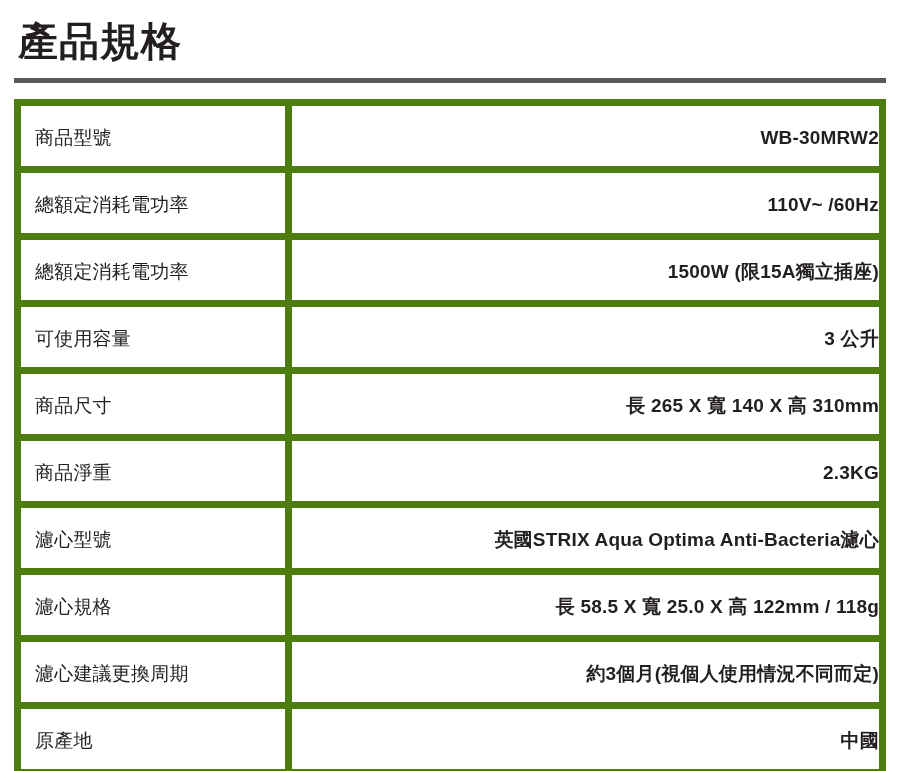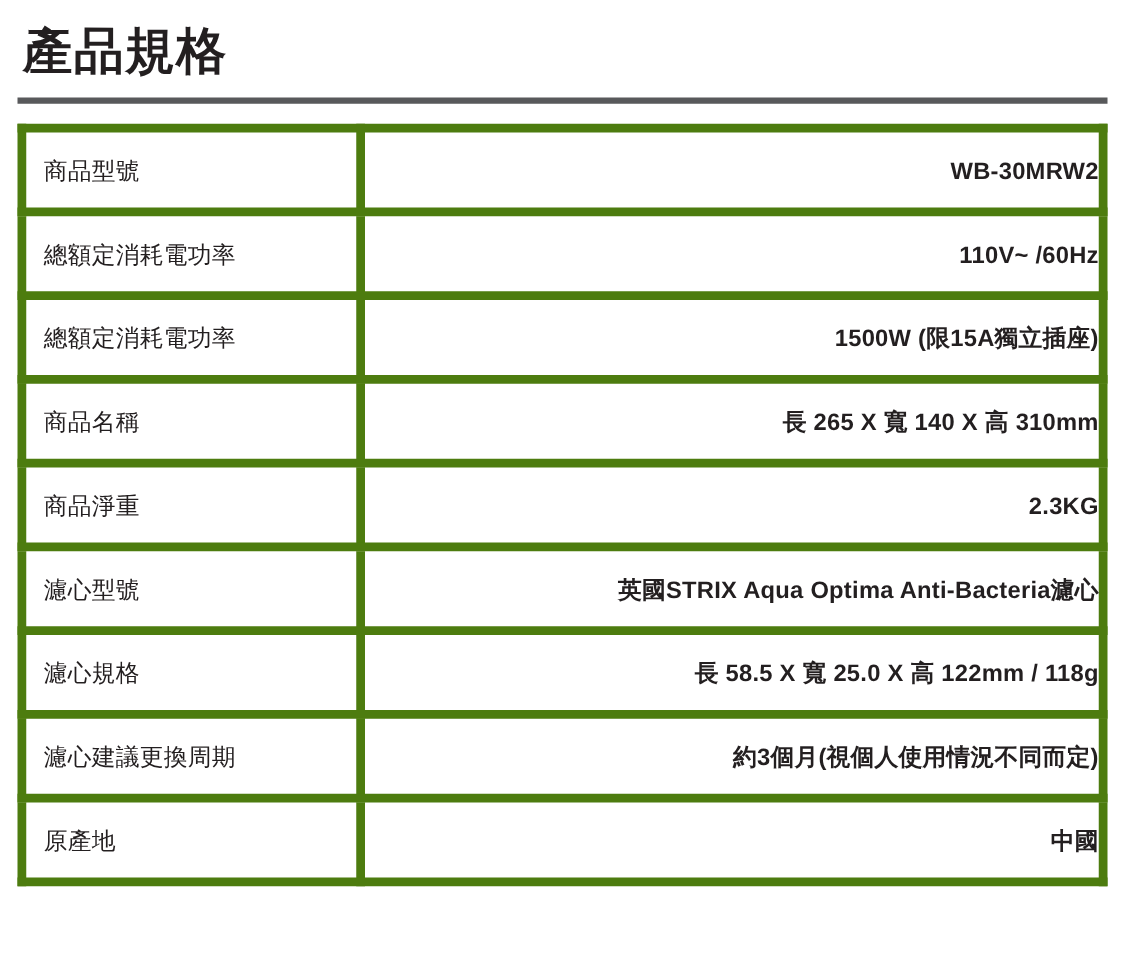--- a/index.html
+++ b/index.html
@@ -91,21 +91,25 @@
       </tr>
       <tr>
         <td class="label">總額定消耗電功率</td>
         <td class="value">110V~ /60Hz</td>
       </tr>
       <tr>
         <td class="label">總額定消耗電功率</td>
         <td class="value">1500W (限15A獨立插座)</td>
       </tr>
       <tr>
-        <td class="label">商品名稱</td>
+        <td class="label">可使用容量</td>
+        <td class="value">3 公升</td>
+      </tr>
+      <tr>
+        <td class="label">商品尺寸</td>
         <td class="value">長 265 X 寬 140 X 高 310mm</td>
       </tr>
       <tr>
         <td class="label">商品淨重</td>
         <td class="value">2.3KG</td>
       </tr>
       <tr>
         <td class="label">濾心型號</td>
         <td class="value">英國STRIX Aqua Optima Anti-Bacteria濾心</td>
       </tr>

